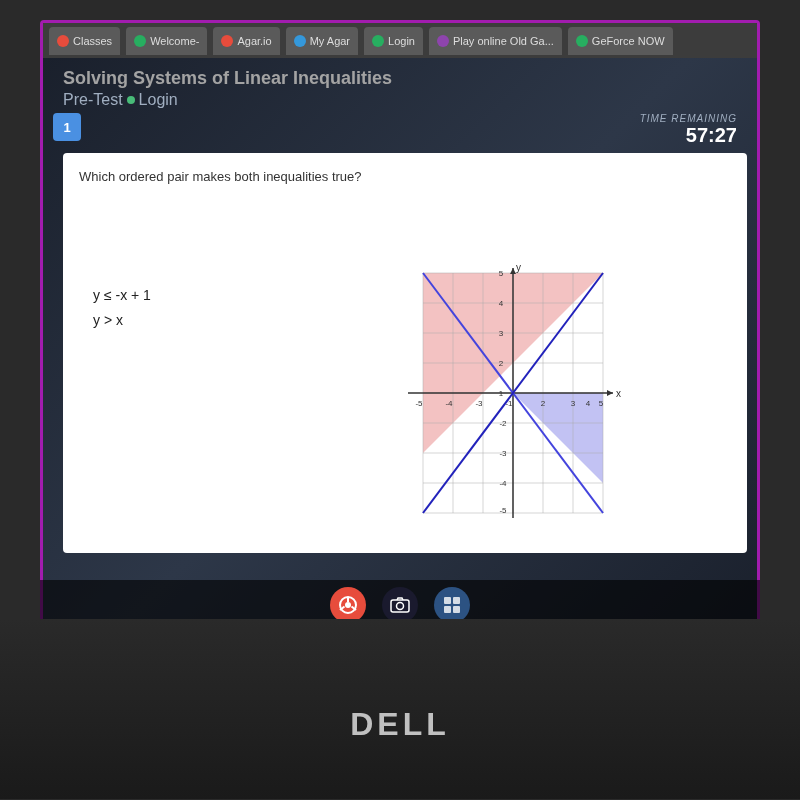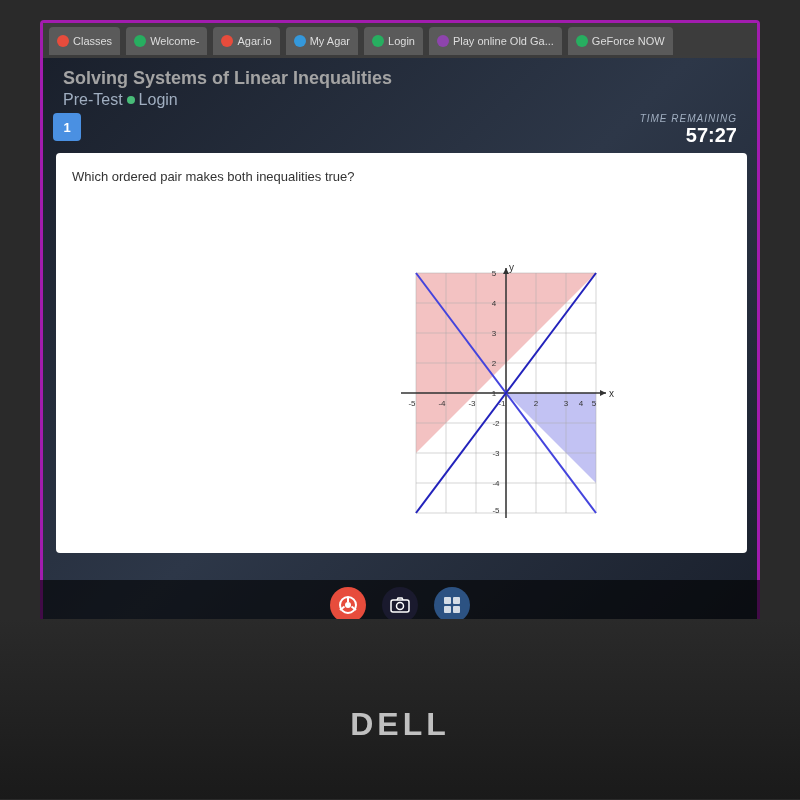--- a/index.html
+++ b/index.html
@@ -149,21 +149,21 @@
     .timer-value {
       font-size: 20px;
       font-weight: bold;
       color: #ffffff;
     }
 
     
     .question-card {
       position: absolute;
       top: 95px;
-      left: 13px;
+      left: 20px;
       right: 10px;
       background: #ffffff;
       border-radius: 4px;
       padding: 16px;
       min-height: 400px;
     }
 
     .question-text {
       font-size: 13px;
       color: #333;
@@ -360,20 +360,24 @@
             <text x="130" y="223" font-size="8" fill="#333" font-family="Arial" text-anchor="middle">-4</text>
             <text x="130" y="250" font-size="8" fill="#333" font-family="Arial" text-anchor="middle">-5</text>
 
             <line x1="50" y1="10" x2="230" y2="250" stroke="#4444dd" stroke-width="2"></line>
 
             <line x1="50" y1="250" x2="230" y2="10" stroke="#2222bb" stroke-width="2" stroke-dasharray="none"></line>
 
           </svg>
         </div>
 
+        <div class="inequalities">
+          <div class="inequality-line">y ≤ -x + 1</div>
+          <div class="inequality-line">y &gt; x</div>
+        </div>
 
       </div>
 
     </div>
   </div>
 
   <div class="taskbar">
     <div class="taskbar-icon" style="background:#e74c3c;">
       <svg width="20" height="20" viewBox="0 0 20 20">
         <circle cx="10" cy="10" r="8" fill="none" stroke="white" stroke-width="2"></circle>

